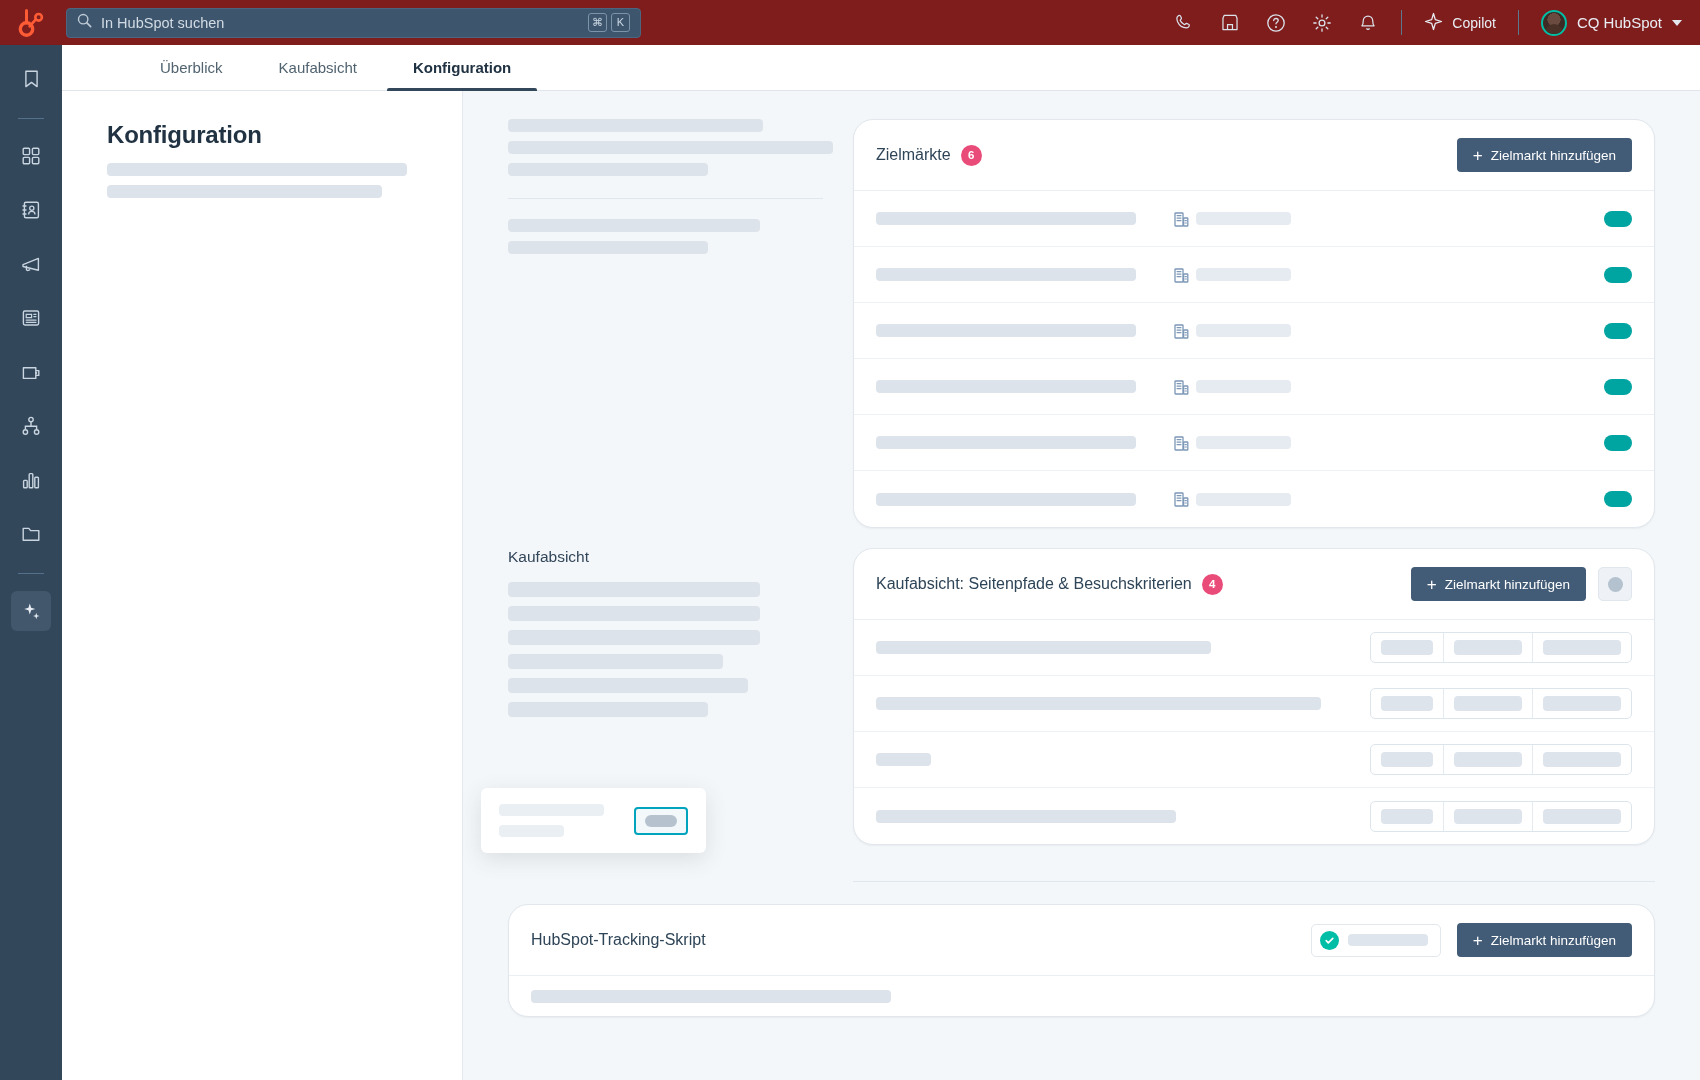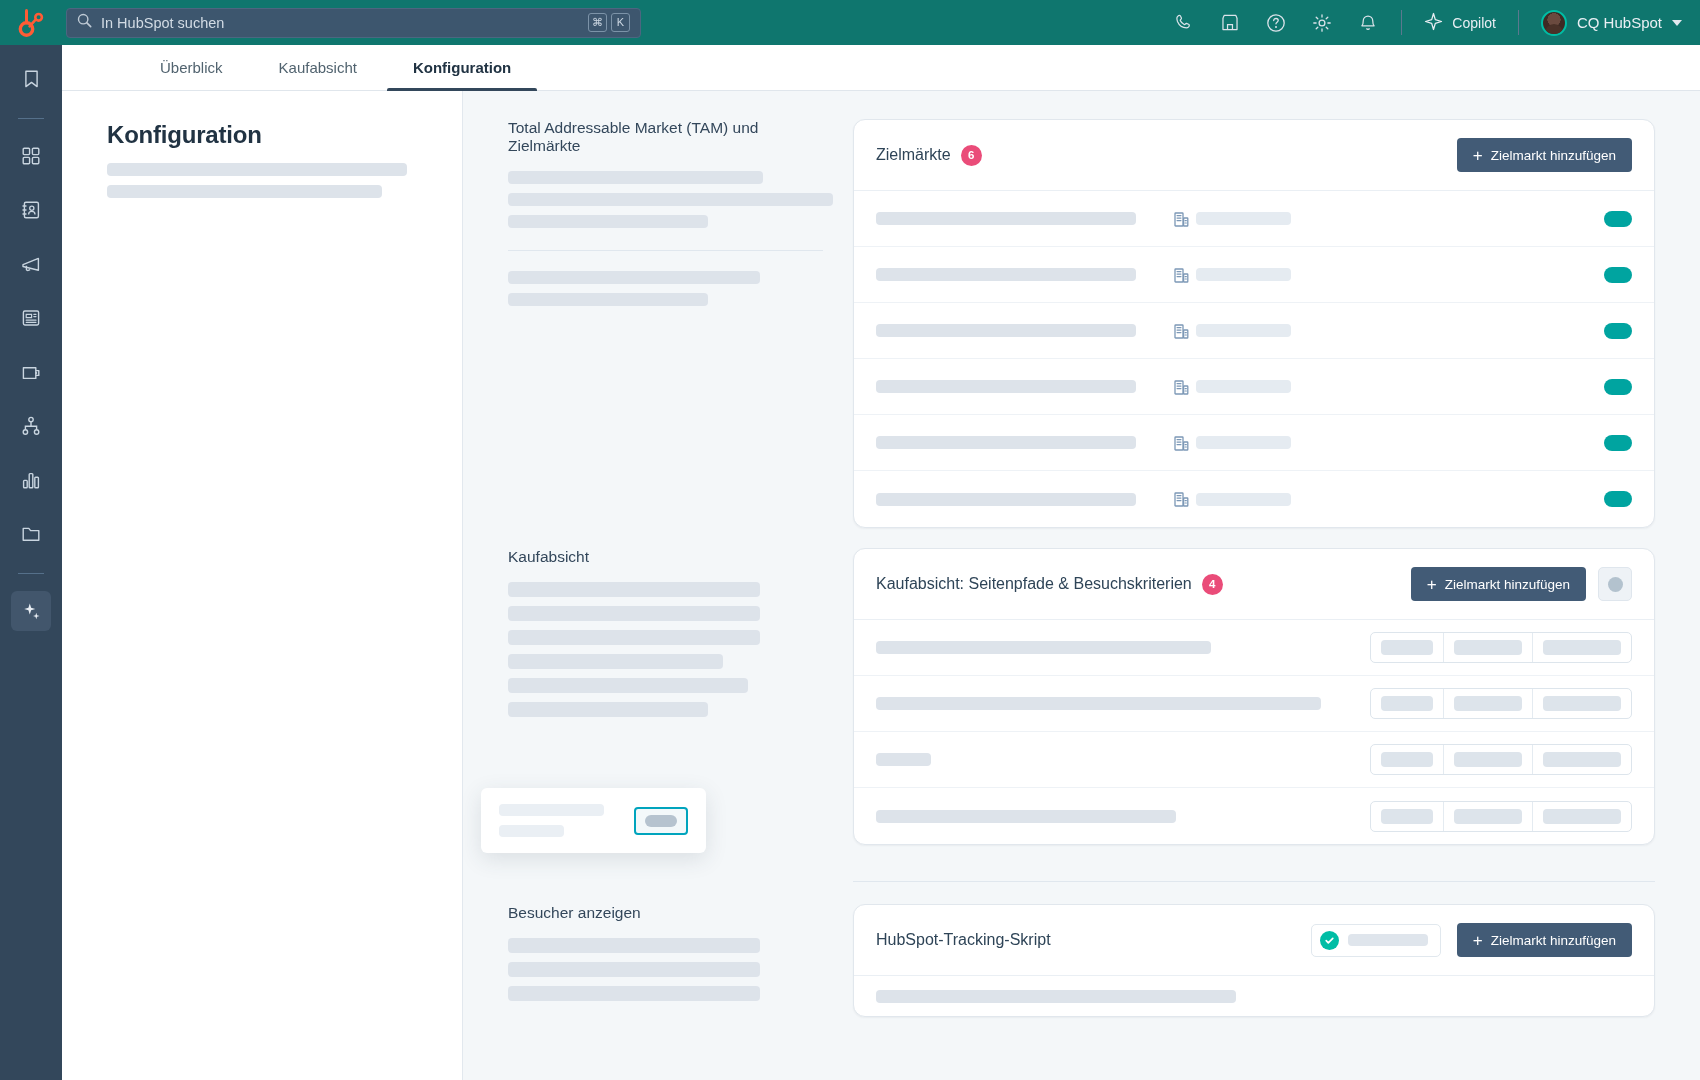--- a/index.html
+++ b/index.html
@@ -7,21 +7,21 @@
   html, body {
     width: 1700px; height: 1080px;
     font-family: "Liberation Sans", sans-serif;
     background: #f5f8fa;
     overflow: hidden;
   }
   .app { position: relative; width: 1700px; height: 1080px; display: flex; flex-direction: column; }
 
   
   .topbar {
-    height: 45px; min-height: 45px; background: #0f766e;
+    height: 45px; min-height: 45px; background: #7f1d1d;
     display: flex; align-items: center; padding: 0 18px 0 0;
     position: relative; z-index: 40;
   }
   .hs-logo { width: 62px; display: flex; align-items: center; justify-content: center; }
   .hs-logo svg { display: block; }
 
   .search-wrap {
     width: 575px; height: 30px; background: #3d566e;
     border: 1px solid #4c6681; border-radius: 4px;
     display: flex; align-items: center; padding: 0 10px; gap: 9px;
@@ -113,21 +113,21 @@
   .sec-rule { height: 1px; background: #e0e7ee; margin: 22px 0 20px 0; }
 
   
   .sk { background: #dde3ea; border-radius: 4px; height: 13px; margin-bottom: 9px; }
   .sk.lite { background: #e5ebf1; }
   .sk.xlite { background: #eaeff4; }
   .sk.tall { height: 15px; }
 
   
   .card {
-    background: #fff; border: 1px solid #e1e7ed; border-radius: 12px;
+    background: #fff; border: 1px solid #e1e7ed; border-radius: 20px;
     box-shadow: 0 1px 2px rgba(45,62,80,.06);
   }
   .card-head {
     display: flex; align-items: center; padding: 18px 22px;
     border-bottom: 1px solid #eaeff4; min-height: 66px;
   }
   .card-title { font-size: 16px; color: #2e4457; }
   .badge {
     min-width: 21px; height: 21px; border-radius: 11px; background: #ea4c79;
     color: #fff; font-size: 11.5px; font-weight: bold; display: inline-flex;
@@ -369,21 +369,20 @@
         <div class="leftcol">
           <div class="page-title">Konfiguration</div>
           <div class="sk" style="width:300px"></div>
           <div class="sk" style="width:275px"></div>
         </div>
 
         <div class="panel">
 
           <div class="sec">
             <div class="sec-left">
-              <div class="sec-label">Total Addressable Market (TAM) und Zielmärkte</div>
               <div class="sk" style="width:255px"></div>
               <div class="sk" style="width:325px"></div>
               <div class="sk" style="width:200px"></div>
               <div class="sec-rule"></div>
               <div class="sk" style="width:252px"></div>
               <div class="sk" style="width:200px"></div>
             </div>
 
             <div class="sec-right">
               <div class="card">
@@ -603,26 +602,20 @@
                       </div>
                   </div>
                 </div>
               </div>
             </div>
           </div>
 
           <div style="margin:36px 45px 0 390px;height:1px;background:#e0e7ee"></div>
 
           <div class="sec" style="padding-top:22px">
-            <div class="sec-left">
-              <div class="sec-label">Besucher anzeigen</div>
-              <div class="sk tall" style="width:252px"></div>
-              <div class="sk tall" style="width:252px"></div>
-              <div class="sk tall" style="width:252px"></div>
-            </div>
             <div class="sec-right">
               <div class="card">
                 <div class="card-head">
                   <span class="card-title">HubSpot-Tracking-Skript</span>
                   <span class="status-chip">
                     <span class="check">
                       <svg width="11" height="11" viewBox="0 0 12 12">
                           <path d="M2.4 6.2 4.7 8.6 9.6 3.6" fill="none" stroke="#fff" stroke-width="1.8" stroke-linecap="round" stroke-linejoin="round"></path>
                         </svg>
                     </span>

